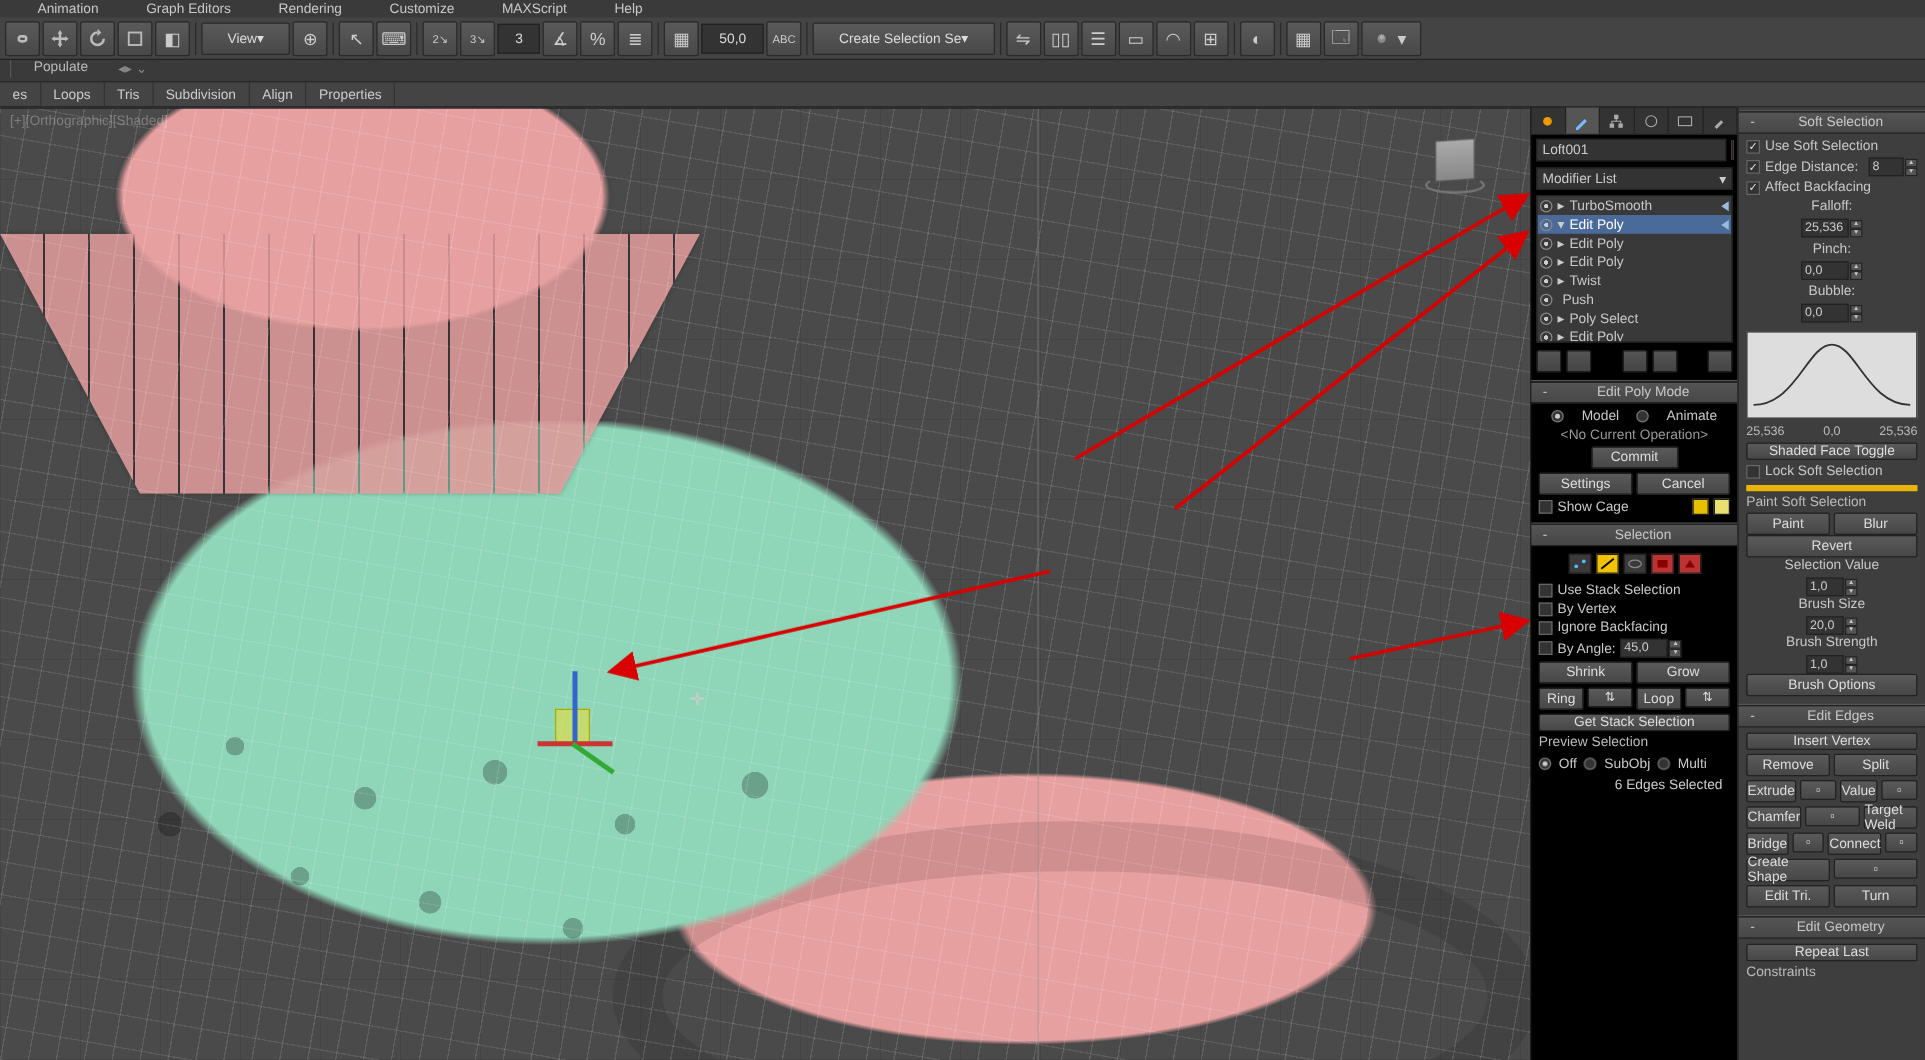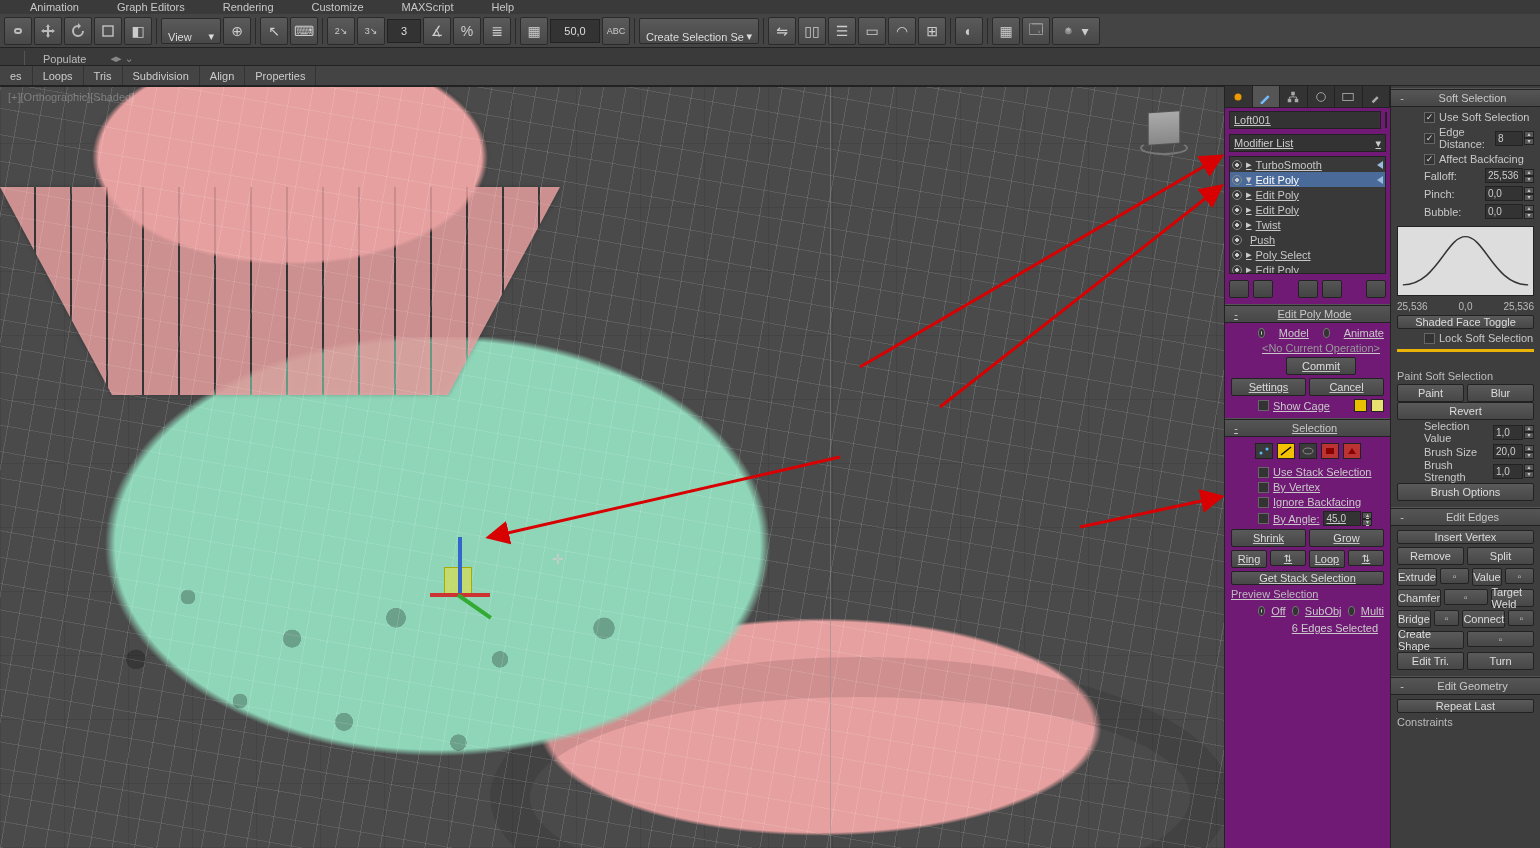--- a/index.html
+++ b/index.html
@@ -7,37 +7,37 @@
 
 
 .menubar { display: flex; gap: 18px; padding: 2px 10px; background: #3a3a3a; height: 14px; align-items: center; font-size: 11px; }
 .menubar span { color: #c8c8c8; cursor: default; margin-left: 20px; }
 
 
 .toolbar { display: flex; align-items: center; height: 34px; background: #444; border-bottom: 1px solid #222; padding: 0 4px; gap: 2px; }
 .tb-btn { width: 28px; height: 28px; background: linear-gradient(#5a5a5a,#484848); border: 1px solid #2a2a2a; border-radius: 2px; display: flex; align-items: center; justify-content: center; color: #ccc; font-size: 14px; cursor: pointer; }
 .tb-btn svg { width: 16px; height: 16px; fill: #bbb; }
 .tb-sep { width: 1px; height: 26px; background: #2a2a2a; margin: 0 2px; }
-.tb-dd { display: flex; align-items: flex-end; background: linear-gradient(#5a5a5a,#484848); border: 1px solid #2a2a2a; border-radius: 2px; height: 26px; padding: 0 6px; font-size: 11px; color: #ddd; min-width: 60px; justify-content: space-between; }
+.tb-dd { display: flex; align-items: center; background: linear-gradient(#5a5a5a,#484848); border: 1px solid #2a2a2a; border-radius: 2px; height: 26px; padding: 0 20px; font-size: 11px; color: #ddd; min-width: 60px; justify-content: space-between; }
 .tb-num { width: 34px; height: 24px; background: #333; border: 1px solid #222; color: #ddd; text-align: center; font-size: 11px; }
 .tb-deg { background: #333; border: 1px solid #222; color: #ddd; height: 24px; width: 50px; font-size: 11px; text-align: center; }
 
 
-.ribbon-row { display: flex; align-items: flex-end; height: 18px; background: #3a3a3a; font-size: 11px; padding-left: 24px; gap: 4px; border-bottom: 1px solid #222; }
+.ribbon-row { display: flex; align-items: flex-start; height: 18px; background: #3a3a3a; font-size: 11px; padding-left: 8px; gap: 4px; border-bottom: 1px solid #222; }
 .ribbon-row .rlabel { color: #bbb; padding: 0 14px; }
 .ribbon-row .rsep::after { content: ""; display: inline-block; width: 1px; height: 14px; background: #555; vertical-align: middle; }
 
 .tabs-row { display: flex; background: #444; height: 20px; align-items: stretch; border-bottom: 1px solid #222; font-size: 11px; }
 .tab { padding: 2px 10px; border-right: 1px solid #333; color: #ccc; display: flex; align-items: center; cursor: pointer; }
 
 
 .main { display: flex; height: calc(848px - 14px - 34px - 18px - 20px); }
 .viewport { flex: 1; position: relative; background: #4a4a4a; overflow: hidden; border-top: 1px solid #222; }
 .panel-col { display: flex; flex-direction: column; }
-.panel-mid { width: 166px; background: #701a75; border-left: 1px solid #222; text-decoration: underline; }
+.panel-mid { width: 166px; background: #000000; border-left: 1px solid #222; }
 .panel-right { width: 150px; background: #3e3e3e; border-left: 1px solid #222; }
 
 
 .vp-label { position: absolute; top: 4px; left: 8px; color: rgba(220,220,220,.35); font-size: 11px; }
 .vp-grid { position: absolute; inset: 0; background:
   repeating-linear-gradient(90deg, rgba(0,0,0,.08) 0 1px, transparent 1px 64px),
   repeating-linear-gradient(0deg,  rgba(0,0,0,.08) 0 1px, transparent 1px 64px);
 }
 .vp-axis { position: absolute; top: 0; left: 830px; width: 1px; height: 100%; background: rgba(140,140,140,.5); }
 .vp-viewcube { position: absolute; top: 18px; right: 30px; width: 60px; height: 60px; }
@@ -67,23 +67,23 @@
 
 .mod-btns { display: flex; gap: 4px; padding: 4px; }
 .mod-btns .mb { width: 20px; height: 18px; background: linear-gradient(#555,#444); border: 1px solid #222; border-radius: 2px; }
 
 .rollout { border-top: 1px solid #555; margin-top: 2px; }
 .roll-head { background: linear-gradient(#555,#474747); border: 1px solid #222; border-left: none; border-right: none; height: 18px; display: flex; align-items: center; padding: 0 6px; font-size: 11px; cursor: pointer; }
 .roll-head .minus { width: 10px; text-align: center; margin-right: 4px; }
 .roll-head .title { flex: 1; text-align: center; }
 .roll-body { padding: 4px 6px; display: flex; flex-direction: column; gap: 3px; }
 
-.row { display: flex; align-items: center; gap: 4px; font-size: 11px; margin-left: 27px; }
+.row { display: flex; align-items: center; gap: 4px; font-size: 11px; }
 .row.center { justify-content: center; }
-.row.between { justify-content: space-between; }
+.row.between { justify-content: space-between; flex-direction: column; }
 .chk { width: 11px; height: 11px; border: 1px solid #666; background: #333; display: inline-flex; align-items: center; justify-content: center; font-size: 9px; color: #ddd; }
 .chk.on::before { content: "✓"; }
 .radio { width: 10px; height: 10px; border: 1px solid #777; border-radius: 50%; display: inline-block; background: #333; position: relative; }
 .radio.on::after { content: ""; position: absolute; inset: 2px; background: #ccc; border-radius: 50%; }
 .spin { display: flex; align-items: center; gap: 1px; }
 .spin input { width: 38px; height: 15px; background: #333; border: 1px solid #222; color: #ccc; font-size: 10px; text-align: left; padding-left: 2px; }
 .spin .arrows { display: flex; flex-direction: column; }
 .spin .arrows span { width: 10px; height: 7px; background: #555; border: 1px solid #222; font-size: 6px; line-height: 4px; text-align: center; cursor: pointer; }
 
 .btn { background: linear-gradient(#5a5a5a,#474747); border: 1px solid #222; color: #ddd; height: 18px; display: flex; align-items: center; justify-content: center; font-size: 11px; border-radius: 2px; cursor: pointer; flex: 1; }
@@ -95,21 +95,21 @@
 .sel-ico { width: 18px; height: 16px; border: 1px solid #222; display: flex; align-items: center; justify-content: center; background: #3a3a3a; cursor: pointer; }
 .sel-ico.active { background: #f2c200; }
 .sel-ico.red { background: #b33; }
 
 .curve-box { margin: 4px 0 2px; border: 1px solid #222; height: 70px; background: #ddd; position: relative; }
 .curve-box svg { position: absolute; inset: 0; }
 
 .axis-row { display: flex; justify-content: space-between; font-size: 10px; color: #bbb; }
 
 .label-inline { flex: 1; }
-.groupline { border-top: 3px solid #eab308; margin-top: 2px; padding-top: 18px; }
+.groupline { border-top: 5px solid #eab308; margin-top: 2px; padding-top: 3px; }
 .group-title { font-size: 11px; color: #bbb; margin-bottom: 2px; }
 
 .subobj-row { font-size: 11px; text-align: right; padding: 2px 6px; color: #ccc; }
 
 .small-sq { width: 13px; height: 13px; border: 1px solid #222; }
 
 
 .mesh-top { position:absolute; left:-40px; top:-50px; width:660px; height:300px; background:
   radial-gradient(ellipse 330px 180px at 50% 40%, #e7a0a0 58%, transparent 60%);
   filter: drop-shadow(0 0 2px rgba(0,0,0,.3));

